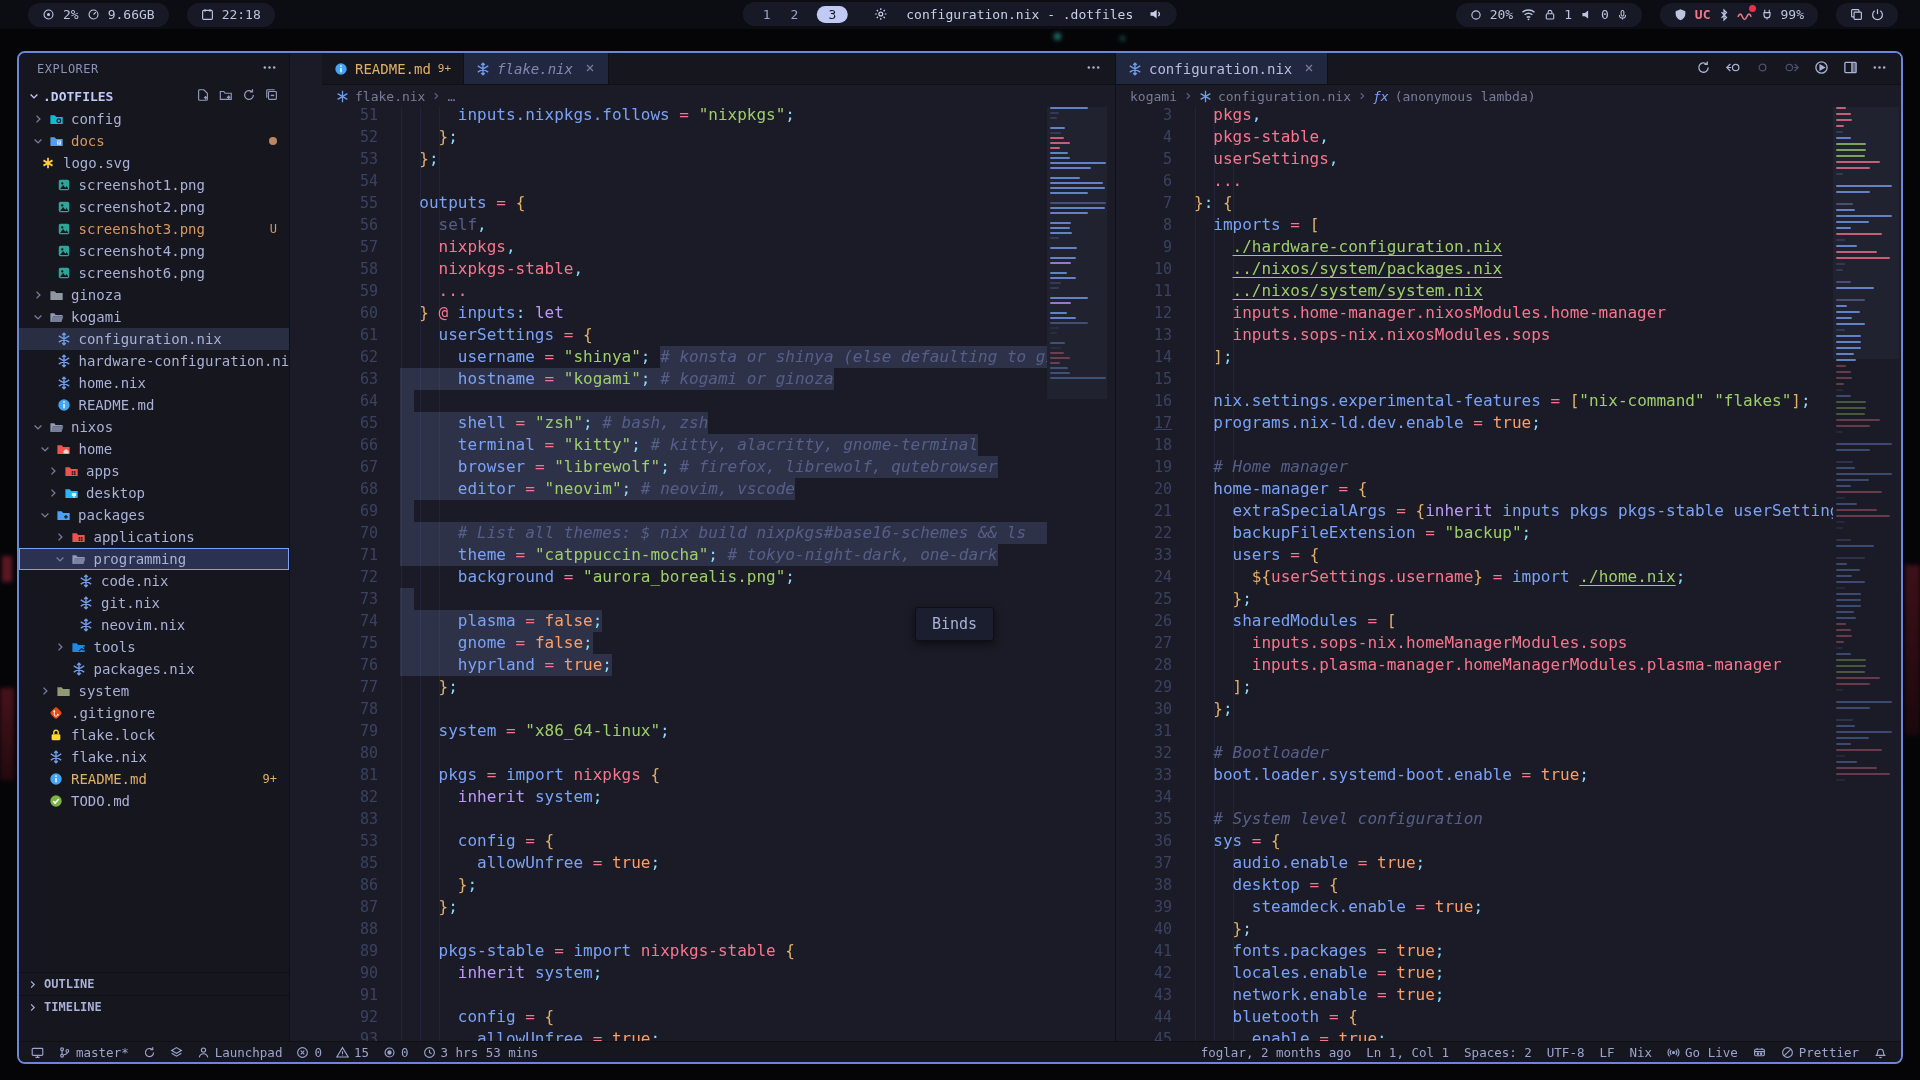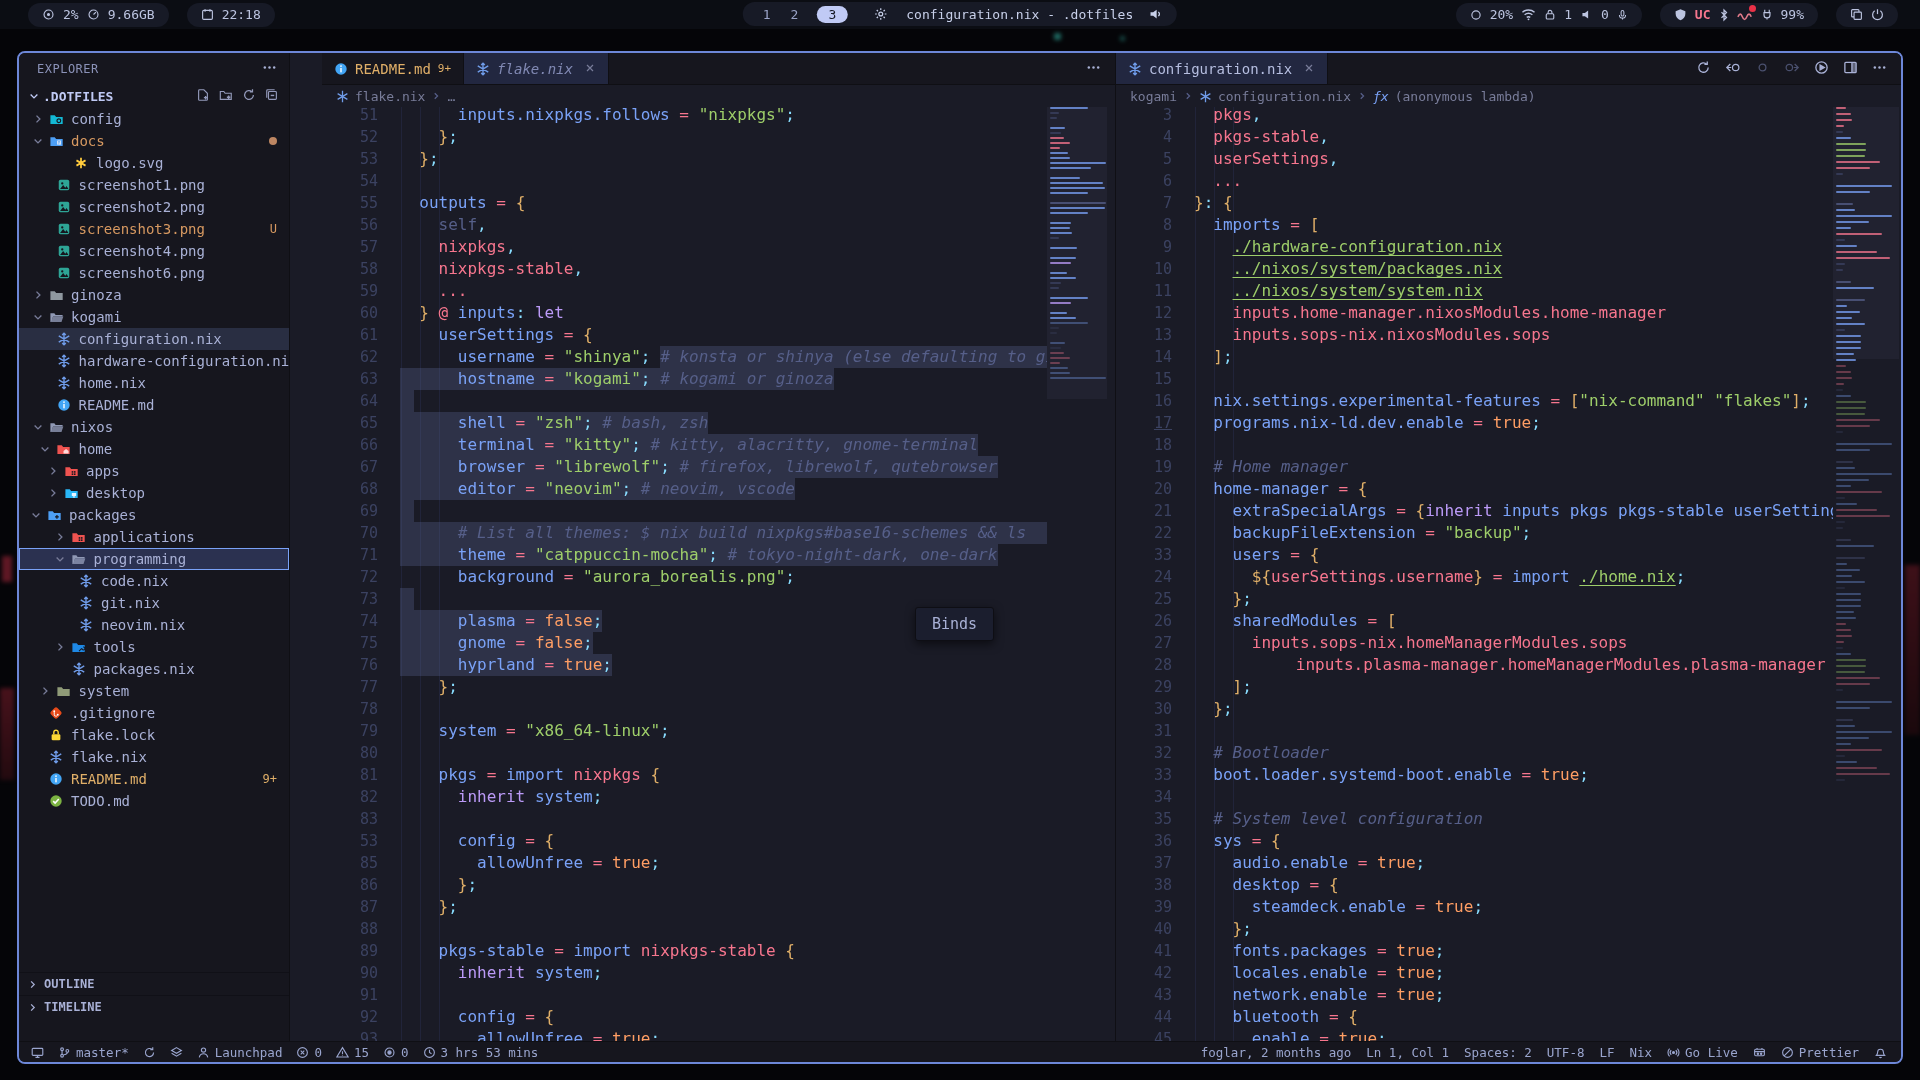--- a/index.html
+++ b/index.html
@@ -287,21 +287,21 @@
             <span class="ficon">
               <svg width="15" height="15" viewBox="0 0 16 16">
                 <path d="M1.5 3.5h4.6l1.5 1.8h7v7.5H1.5z" fill="#4d9ff5"></path>
                 <rect x="8.7" y="6.8" width="4" height="4.6" rx=".5" fill="#e8ecf6"></rect>
                 <path d="M9.6 8h2.2M9.6 9.3h2.2M9.6 10.6h1.4" stroke="#4d9ff5" stroke-width=".7"></path>
               </svg>
             </span>
             <span class="lbl" style="color: rgb(215, 153, 97);">docs</span>
             <span class="badge"><span style="display:inline-block;width:8px;height:8px;border-radius:50%;background:#bd8662;"></span></span>
           </div>
-          <div class="trow" style="top: 45px; padding-left: 34px;">
+          <div class="trow" style="top: 45px; padding-left: 1px;">
             <span class="chev"></span>
             <span class="ficon">
               <svg width="14" height="14" viewBox="0 0 16 16" fill="none" stroke="#ffcb3d" stroke-width="2">
                 <path d="M8 2v12M2.8 5l10.4 6M13.2 5 2.8 11"></path>
               </svg>
             </span>
             <span class="lbl">logo.svg</span>
           </div>
           <div class="trow" style="top: 67px; padding-left: 16.5px;">
             <span class="chev"></span>
@@ -479,21 +479,21 @@
             </span>
             <span class="ficon">
               <svg width="15" height="15" viewBox="0 0 16 16">
                 <path d="M1.5 3.5h4.6l1.5 1.8h7v7.5H1.5z" fill="#29b6f6"></path>
                 <rect x="8.3" y="7.4" width="4.6" height="3.2" rx=".4" fill="#eaf4ff"></rect>
                 <path d="M10.6 10.6v1.2M9.4 11.8h2.4" stroke="#eaf4ff" stroke-width=".9"></path>
               </svg>
             </span>
             <span class="lbl">desktop</span>
           </div>
-          <div class="trow" style="top: 397px; padding-left: 7px;">
+          <div class="trow" style="top: 397px; padding-left: 16px;">
             <span class="chev">
               <svg width="12" height="12" viewBox="0 0 16 16" fill="none" stroke="#787c99" stroke-width="1.8">
                 <path d="M3.5 6 8 10.5 12.5 6"></path>
               </svg>
             </span>
             <span class="ficon">
               <svg width="15" height="15" viewBox="0 0 16 16">
                 <path d="M1.5 3.5h4.6l1.5 1.8h7v7.5H1.5z" fill="#4d9ff5"></path>
                 <path d="M10.6 7.4v4M8.6 9.4h4" stroke="#16161e" stroke-width="1.3"></path>
               </svg>
@@ -998,21 +998,21 @@
             <div class="crow" style="top: 327px;"></div>
             <div class="crow" style="top: 349px;"><span style="color: rgb(192, 202, 245);">  </span><span class="it" style="color: rgb(86, 95, 137);"># Home manager</span></div>
             <div class="crow" style="top: 371px;"><span style="color: rgb(192, 202, 245);">  </span><span style="color: rgb(122, 162, 247);">home-manager</span><span style="color: rgb(192, 202, 245);"> </span><span style="color: rgb(247, 118, 142);">=</span><span style="color: rgb(192, 202, 245);"> </span><span style="color: rgb(224, 175, 104);">{</span></div>
             <div class="crow" style="top: 393px;"><span style="color: rgb(192, 202, 245);">    </span><span style="color: rgb(122, 162, 247);">extraSpecialArgs</span><span style="color: rgb(192, 202, 245);"> </span><span style="color: rgb(247, 118, 142);">=</span><span style="color: rgb(192, 202, 245);"> </span><span style="color: rgb(224, 175, 104);">{</span><span style="color: rgb(187, 154, 247);">inherit</span><span style="color: rgb(192, 202, 245);"> </span><span style="color: rgb(122, 162, 247);">inputs pkgs pkgs-stable userSettings</span></div>
             <div class="crow" style="top: 415px;"><span style="color: rgb(192, 202, 245);">    </span><span style="color: rgb(122, 162, 247);">backupFileExtension</span><span style="color: rgb(192, 202, 245);"> </span><span style="color: rgb(247, 118, 142);">=</span><span style="color: rgb(192, 202, 245);"> </span><span style="color: rgb(158, 206, 106);">"backup"</span><span style="color: rgb(137, 221, 255);">;</span></div>
             <div class="crow" style="top: 437px;"><span style="color: rgb(192, 202, 245);">    </span><span style="color: rgb(122, 162, 247);">users</span><span style="color: rgb(192, 202, 245);"> </span><span style="color: rgb(247, 118, 142);">=</span><span style="color: rgb(192, 202, 245);"> </span><span style="color: rgb(224, 175, 104);">{</span></div>
             <div class="crow" style="top: 459px;"><span style="color: rgb(192, 202, 245);">      </span><span style="color: rgb(224, 175, 104);">${</span><span style="color: rgb(247, 118, 142);">userSettings.username</span><span style="color: rgb(224, 175, 104);">}</span><span style="color: rgb(192, 202, 245);"> </span><span style="color: rgb(247, 118, 142);">=</span><span style="color: rgb(192, 202, 245);"> </span><span style="color: rgb(122, 162, 247);">import</span><span style="color: rgb(192, 202, 245);"> </span><span class="lnk" style="color: rgb(158, 206, 106);">./home.nix</span><span style="color: rgb(137, 221, 255);">;</span></div>
             <div class="crow" style="top: 481px;"><span style="color: rgb(192, 202, 245);">    </span><span style="color: rgb(224, 175, 104);">}</span><span style="color: rgb(137, 221, 255);">;</span></div>
             <div class="crow" style="top: 503px;"><span style="color: rgb(192, 202, 245);">    </span><span style="color: rgb(122, 162, 247);">sharedModules</span><span style="color: rgb(192, 202, 245);"> </span><span style="color: rgb(247, 118, 142);">=</span><span style="color: rgb(192, 202, 245);"> </span><span style="color: rgb(224, 175, 104);">[</span></div>
             <div class="crow" style="top: 525px;"><span style="color: rgb(192, 202, 245);">      </span><span style="color: rgb(247, 118, 142);">inputs.sops-nix.homeManagerModules.sops</span></div>
-            <div class="crow" style="top: 547px;"><span style="color: rgb(192, 202, 245);">      </span><span style="color: rgb(247, 118, 142); margin-left: 44px;">inputs.plasma-manager.homeManagerModules.plasma-manager</span></div>
+            <div class="crow" style="top: 547px;"><span style="color: rgb(192, 202, 245);">      </span><span style="color: rgb(247, 118, 142);">inputs.plasma-manager.homeManagerModules.plasma-manager</span></div>
             <div class="crow" style="top: 569px;"><span style="color: rgb(192, 202, 245);">    </span><span style="color: rgb(224, 175, 104);">]</span><span style="color: rgb(137, 221, 255);">;</span></div>
             <div class="crow" style="top: 591px;"><span style="color: rgb(192, 202, 245);">  </span><span style="color: rgb(224, 175, 104);">}</span><span style="color: rgb(137, 221, 255);">;</span></div>
             <div class="crow" style="top: 613px;"></div>
             <div class="crow" style="top: 635px;"><span style="color: rgb(192, 202, 245);">  </span><span class="it" style="color: rgb(86, 95, 137);"># Bootloader</span></div>
             <div class="crow" style="top: 657px;"><span style="color: rgb(192, 202, 245);">  </span><span style="color: rgb(122, 162, 247);">boot.loader.systemd-boot.enable</span><span style="color: rgb(192, 202, 245);"> </span><span style="color: rgb(247, 118, 142);">=</span><span style="color: rgb(192, 202, 245);"> </span><span style="color: rgb(255, 158, 100);">true</span><span style="color: rgb(137, 221, 255);">;</span></div>
             <div class="crow" style="top: 679px;"></div>
             <div class="crow" style="top: 701px;"><span style="color: rgb(192, 202, 245);">  </span><span class="it" style="color: rgb(86, 95, 137);"># System level configuration</span></div>
             <div class="crow" style="top: 723px;"><span style="color: rgb(192, 202, 245);">  </span><span style="color: rgb(122, 162, 247);">sys</span><span style="color: rgb(192, 202, 245);"> </span><span style="color: rgb(247, 118, 142);">=</span><span style="color: rgb(192, 202, 245);"> </span><span style="color: rgb(224, 175, 104);">{</span></div>
             <div class="crow" style="top: 745px;"><span style="color: rgb(192, 202, 245);">    </span><span style="color: rgb(122, 162, 247);">audio.enable</span><span style="color: rgb(192, 202, 245);"> </span><span style="color: rgb(247, 118, 142);">=</span><span style="color: rgb(192, 202, 245);"> </span><span style="color: rgb(255, 158, 100);">true</span><span style="color: rgb(137, 221, 255);">;</span></div>
             <div class="crow" style="top: 767px;"><span style="color: rgb(192, 202, 245);">    </span><span style="color: rgb(122, 162, 247);">desktop</span><span style="color: rgb(192, 202, 245);"> </span><span style="color: rgb(247, 118, 142);">=</span><span style="color: rgb(192, 202, 245);"> </span><span style="color: rgb(224, 175, 104);">{</span></div>

